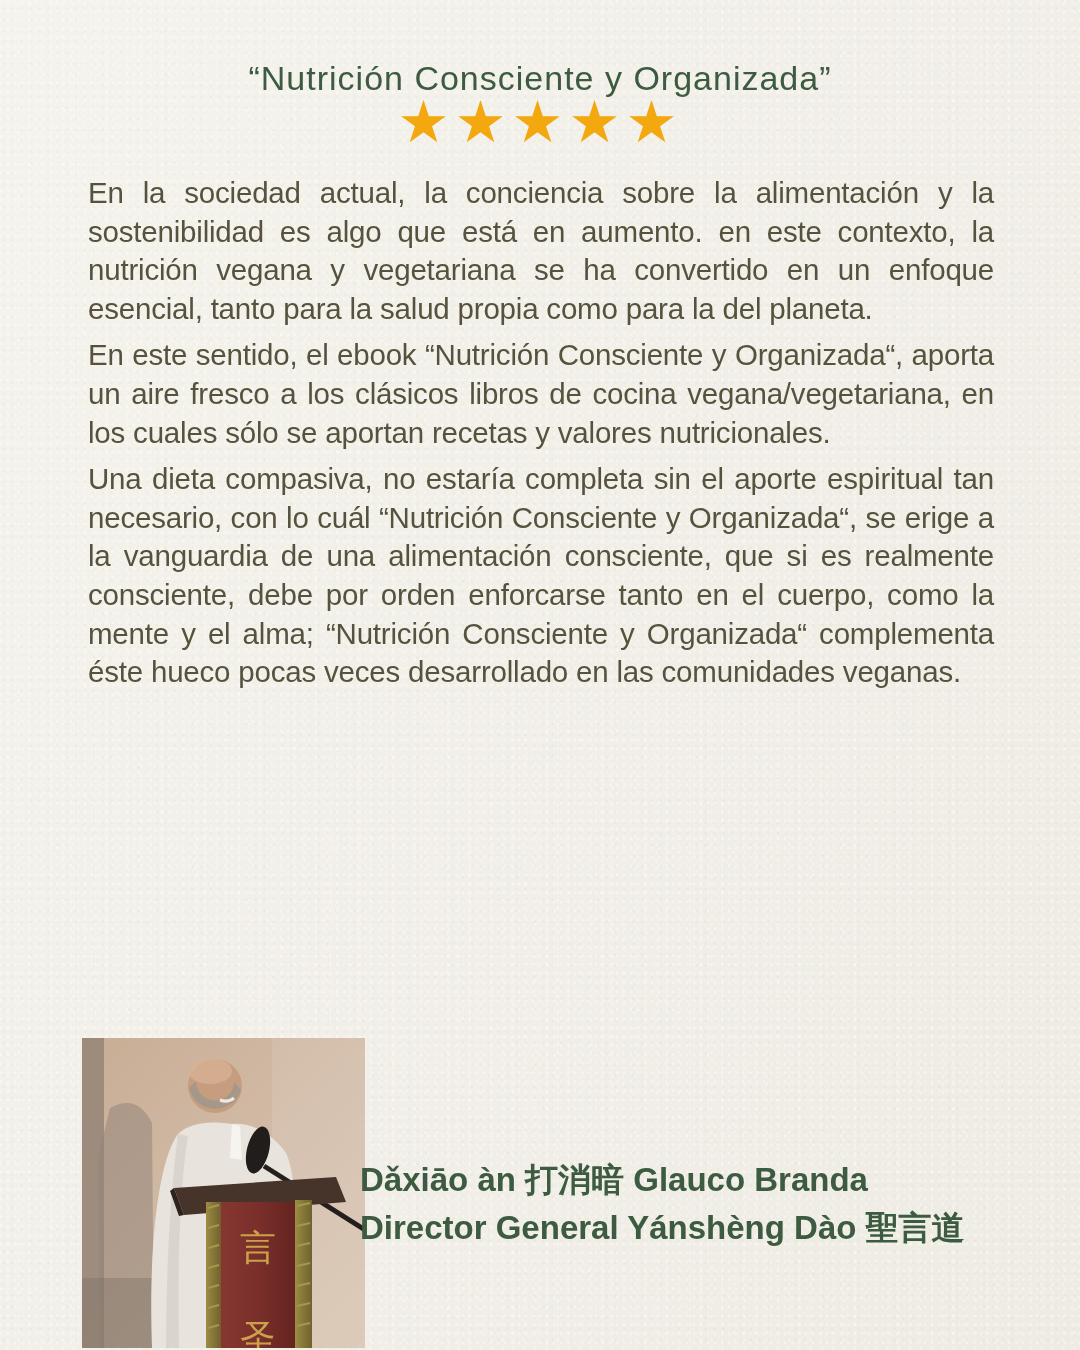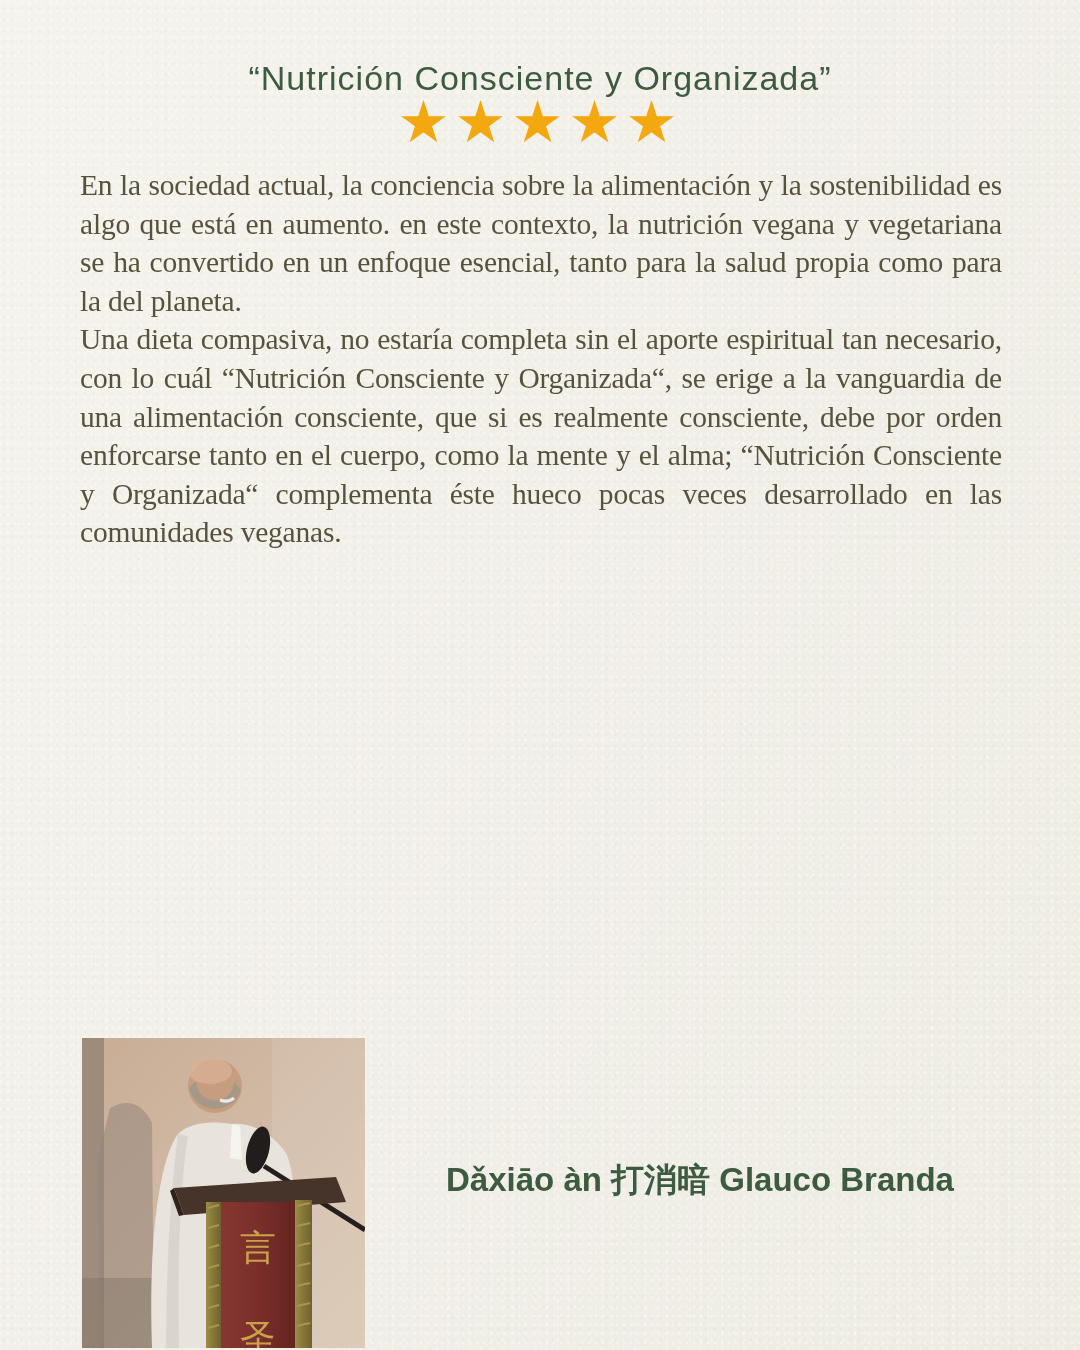--- a/index.html
+++ b/index.html
@@ -38,24 +38,24 @@
     color:#f2a80e;
   }
   .review-body{
     position:absolute;left:80px;top:166px;width:922px;
     color:#57523e;
     font-size:29.5px;
     line-height:38.6px;
     letter-spacing:-0.2px;
     text-align:justify;
   }
-  .review-body p{margin:0;font-family:Liberation Serif, serif;}
+  .review-body p{margin:8px;}
   .attribution{
     position:absolute;left:360px;top:1156px;width:680px;
-    text-align:center;
+    text-align:left;
     color:#3d5b40;
     font-weight:bold;
     font-size:33px;
     line-height:48px;
   }
   .speaker-photo{
     position:absolute;left:82px;top:1038px;width:283px;height:310px;
     box-shadow:0 0 0 1px rgba(0,0,0,.06) inset;
   }
   .speaker-photo svg{display:block;width:100%;height:100%;}
@@ -64,20 +64,21 @@
 <body>
 
 <div class="paper-texture"></div>
 
 <h1 class="page-title">“Nutrición Consciente y Organizada”</h1>
 
 <div class="star-rating">★★★★★</div>
 
 <div class="review-body">
     <p>En la sociedad actual, la conciencia sobre la alimentación y la sostenibilidad es algo que está en aumento. en este contexto, la nutrición vegana y vegetariana se ha convertido en un enfoque esencial, tanto para la salud propia como para la del planeta.</p>
+    <p>En este sentido, el ebook “Nutrición Consciente y Organizada“, aporta un aire fresco a los clásicos libros de cocina vegana/vegetariana, en los cuales sólo se aportan recetas y valores nutricionales.</p>
     <p>Una dieta compasiva, no estaría completa sin el aporte espiritual tan necesario, con lo cuál “Nutrición Consciente y Organizada“, se erige a la vanguardia de una alimentación consciente, que si es realmente consciente, debe por orden enforcarse tanto en el cuerpo, como la mente y el alma; “Nutrición Consciente y Organizada“ complementa éste hueco pocas veces desarrollado en las comunidades veganas.</p>
   </div>
 
 <div class="speaker-photo">
   <svg viewBox="0 0 283 310" preserveAspectRatio="none">
     <defs>
       <linearGradient id="wall" x1="0" y1="0" x2="1" y2="1">
         <stop offset="0" stop-color="#c9ad95"></stop>
         <stop offset="0.6" stop-color="#d3bda9"></stop>
         <stop offset="1" stop-color="#d9c6b3"></stop>
@@ -122,13 +123,14 @@
     <path d="M126,170 l11,-3 M126,190 l11,-3 M126,210 l11,-3 M126,230 l11,-3 M126,250 l11,-3 M126,270 l11,-3 M126,290 l11,-3" stroke="#a5974f" stroke-width="2"></path>
     <path d="M215,168 l13,-3 M215,188 l13,-3 M215,208 l13,-3 M215,228 l13,-3 M215,248 l13,-3 M215,268 l13,-3 M215,288 l13,-3" stroke="#a5974f" stroke-width="2"></path>
 
     <text x="176" y="222" text-anchor="middle" font-size="36" fill="#c9a24a" font-family="'DejaVu Sans',sans-serif">言</text>
     <text x="176" y="312" text-anchor="middle" font-size="36" fill="#c9a24a" font-family="'DejaVu Sans',sans-serif">圣</text>
   </svg>
 </div>
 
 <div class="attribution">
   <div>Dǎxiāo àn 打消暗 Glauco Branda</div>
+  <div>Director General Yánshèng Dào  聖言道</div>
 </div>
 
 </body></html>

